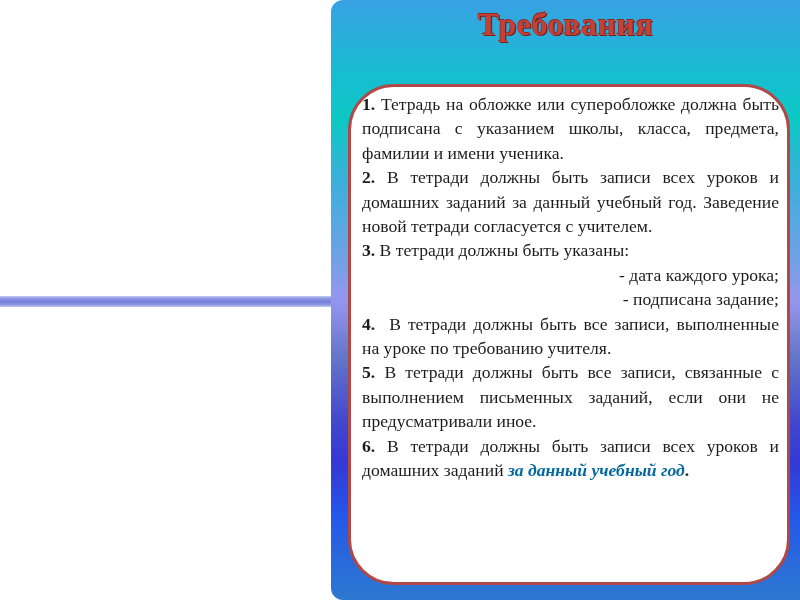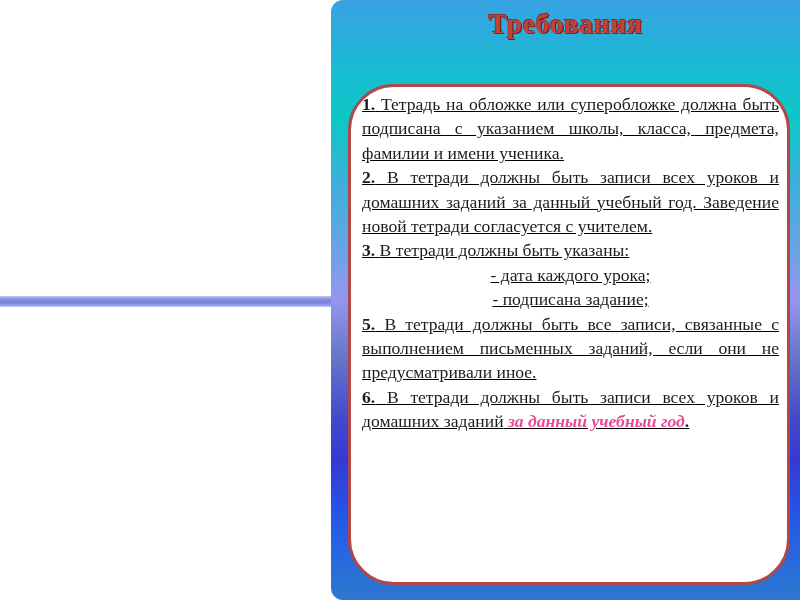--- a/index.html
+++ b/index.html
@@ -25,44 +25,43 @@
       #6ba3e6 42%,
       #9696ee 50%,
       #6678ca 59%,
       #4149cc 70%,
       #3439d6 77%,
       #2457ea 86%,
       #2d79d0 100%);
   }
   .title{
     margin-top:7px;text-align:center;font-weight:bold;
-    font-size:28px;line-height:34px;
+    font-size:32px;line-height:34px;
     color:#c2423a;
     text-shadow:1.2px 1.2px 0 #7a211c, -0.6px -0.6px 0 #8c2a24;
     letter-spacing:0.5px;
   }
   
   .box{
     position:absolute;left:17px;top:84px;width:442px;height:501px;
     box-sizing:border-box;
     background:#ffffff;
     border:3px solid #b04848;
     border-radius:46px;
     padding:5px 8px 0 11px;
     overflow:hidden;
-    text-decoration:underline;
   }
   .box p{
     margin:0;
     font-size:17.6px;line-height:24.4px;color:#1c1c1c;
     text-align:justify;
   }
-  .box p.sub{text-align:center;}
+  .box p.sub{text-align:right;}
   .num{font-weight:bold;}
-  .hl{color:#ec4899;font-weight:bold;font-style:italic;}
+  .hl{color:#0369a1;font-weight:bold;font-style:italic;}
   .period{font-weight:bold;}
 </style>
 </head>
 <body>
 
 <div class="slide">
 
   <div class="divider-bar"></div>
 
   <div class="panel">
@@ -74,20 +73,21 @@
     <div class="box">
 
       <p><b class="num">1.</b> <span>Тетрадь на обложке или суперобложке должна быть подписана с указанием школы, класса, предмета, фамилии и имени ученика.</span></p>
 
       <p><b class="num">2.</b> <span>В тетради должны быть записи всех уроков и домашних заданий за данный учебный год. Заведение новой тетради согласуется с учителем.</span></p>
 
       <p><b class="num">3.</b> <span>В тетради должны быть указаны:</span></p>
       <p class="sub">- дата каждого урока;</p>
       <p class="sub">- подписана задание;</p>
 
+      <p><b class="num">4.</b>&nbsp; <span>В тетради должны быть все записи, выполненные на уроке по требованию учителя.</span></p>
 
       <p><b class="num">5.</b> <span>В тетради должны быть все записи, связанные с выполнением письменных заданий, если они не предусматривали иное.</span></p>
 
       <p><b class="num">6.</b> <span>В тетради должны быть записи всех уроков и домашних заданий</span> <i class="hl">за данный учебный год</i><b class="period">.</b></p>
 
     </div>
   </div>
 </div>
 
 </body></html>

